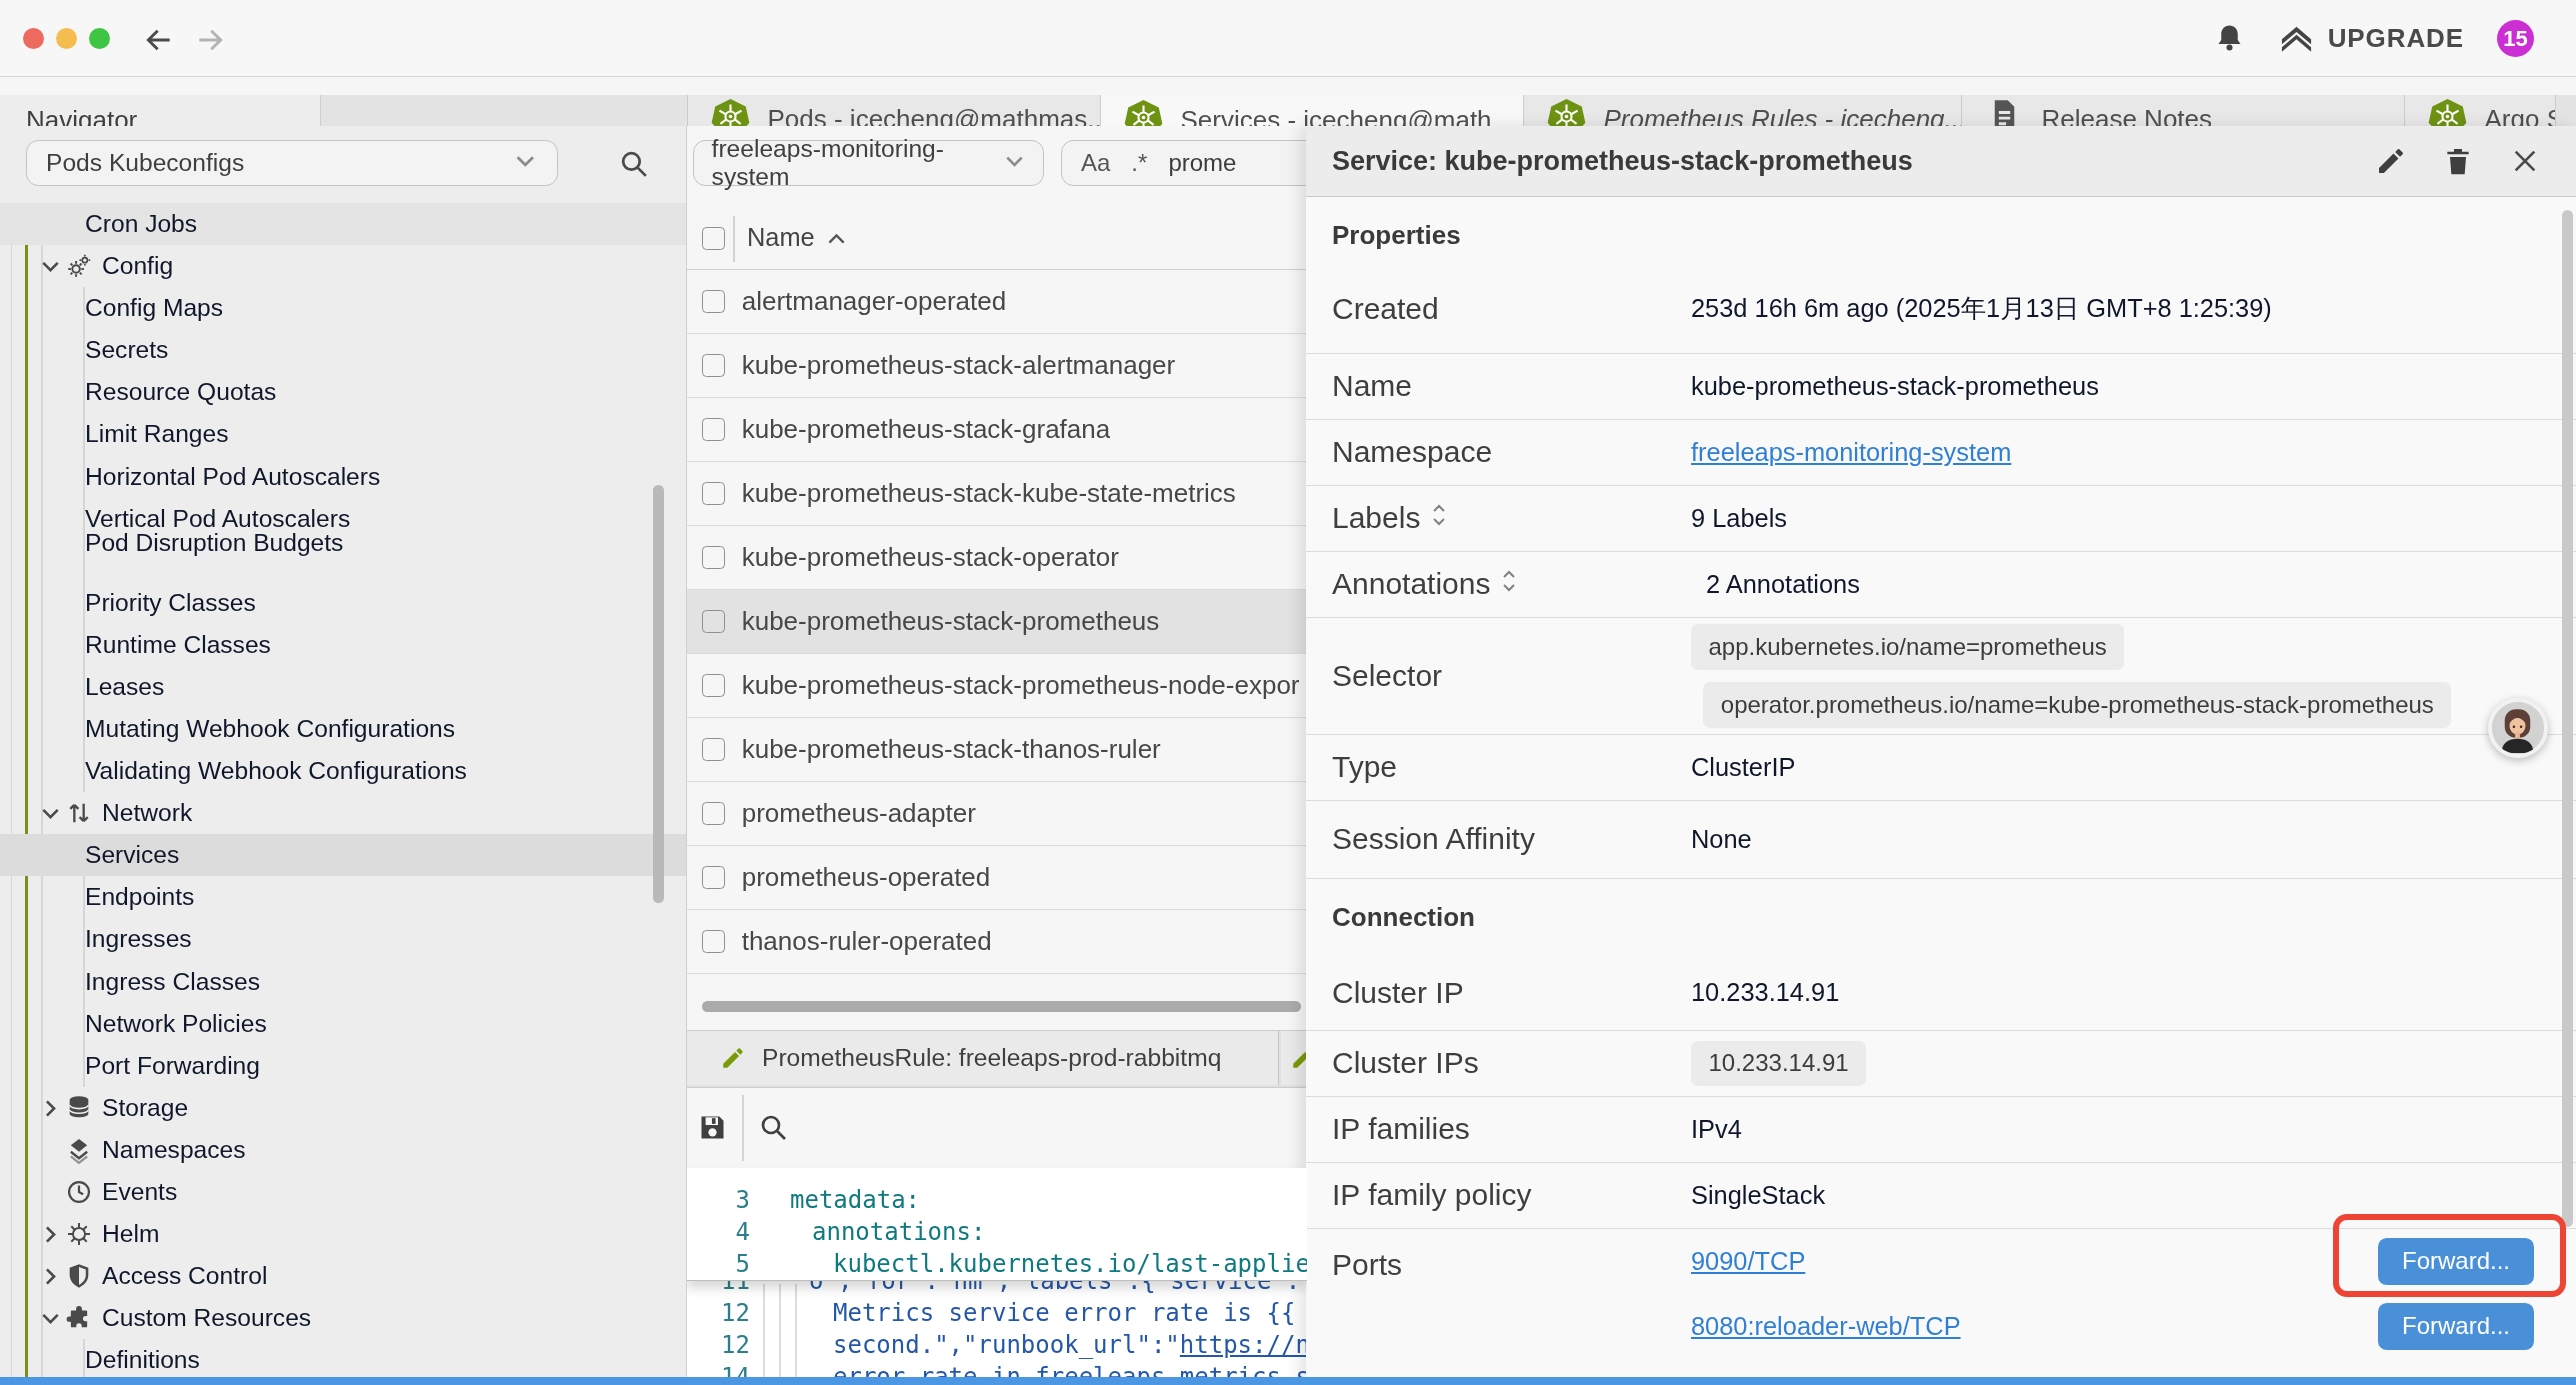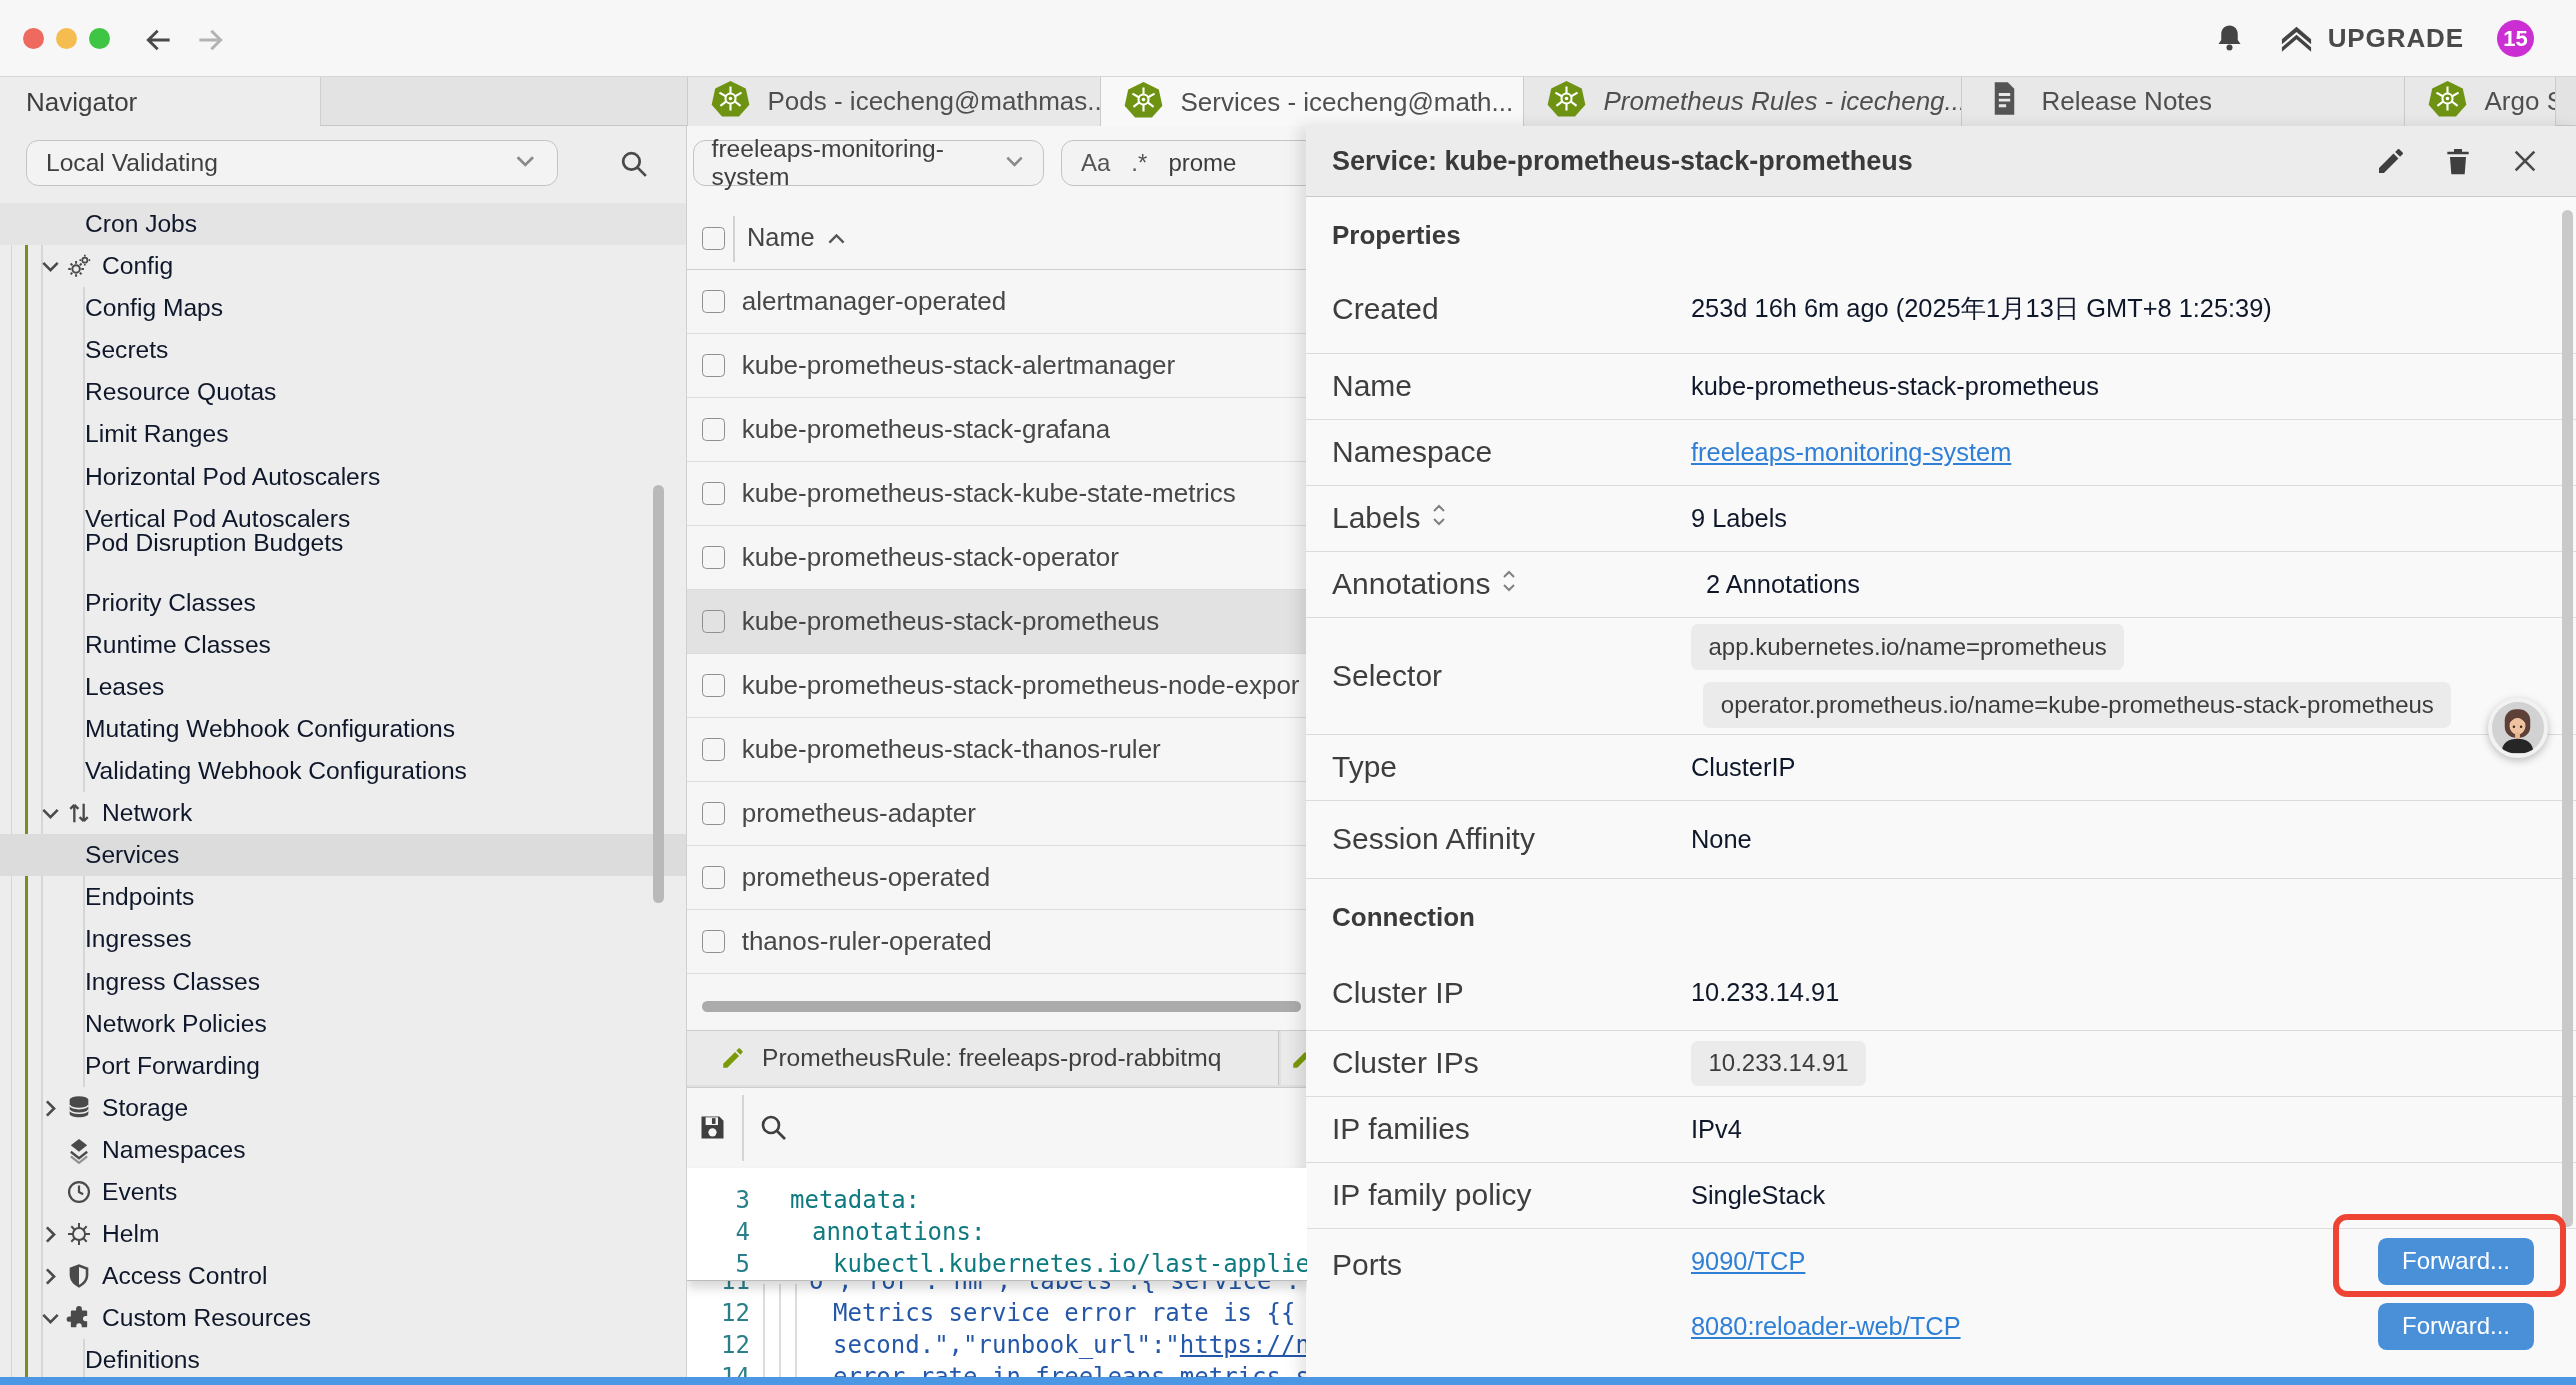--- a/index.html
+++ b/index.html
@@ -9,21 +9,21 @@
 
   
   .titlebar { position:absolute; left:0; top:0; width:2576px; height:77px; background:#f7f7f7; border-bottom:1.8px solid #d6d6d6; }
   .light { position:absolute; top:28px; width:21px; height:21px; border-radius:50%; }
   .nav-arrow { position:absolute; top:24px; width:32px; height:32px; }
   .tb-right { position:absolute; right:0; top:0; height:77px; display:flex; align-items:center; gap:33px; padding-right:42px; }
   .upgrade { display:flex; align-items:center; gap:14px; color:#4a4a4a; font-size:26px; font-weight:600; letter-spacing:0.9px; }
   .count-badge { width:37px; height:37px; border-radius:50%; background:#cb2fd3; color:#fff; font-size:22px; font-weight:700; display:flex; align-items:center; justify-content:center; }
 
   
-  .tabstrip { position:absolute; left:0; top:77px; width:2576px; height:49px; background:#e3e3e3; border-bottom:1.8px solid #c7c7c7; }
+  .tabstrip { position:absolute; left:0; top:95px; width:2576px; height:49px; background:#e3e3e3; border-bottom:1.8px solid #c7c7c7; }
   .nav-tab { position:absolute; left:0; top:0; width:321px; height:51px; background:#ededed; border-right:1.8px solid #cfcfcf; display:flex; align-items:center; padding-left:26px; font-size:26px; color:#3f3f3f; }
   .tabs { position:absolute; left:687px; top:0; right:0; height:49px; display:flex; }
   .tab { height:49px; display:flex; align-items:center; gap:17.5px; padding:0 23px; background:#e8e8e8; border-right:1.8px solid #cbcbcb; font-size:26px; color:#4f4f4f; overflow:hidden; white-space:nowrap; flex:none; }
   .tab.first { border-left:1.8px solid #cbcbcb; }
   .tab.active { background:#f8f8f8; height:51px; }
   .tab.italic .tab-label { font-style:italic; }
   .tab svg { flex:none; }
 
   
   .sidebar { position:absolute; left:0; top:126px; width:687px; height:1259px; background:#ededed; border-right:1.8px solid #cfcfcf; overflow:hidden; }
@@ -195,21 +195,21 @@
               </g>
               <circle cx="12" cy="12" r="1.1" fill="#fff"></circle>
             </svg></span>
           <span class="tab-label">Argo Se</span>
         </div>
       </div>
   </div>
 
   <div class="sidebar">
     <div class="ctx-select">
-      <span>Local Validating</span>
+      <span>Pods Kubeconfigs</span>
       <span class="chev">
         <svg viewBox="0 0 16 16" width="24.6" height="24.6" fill="none" stroke="#8a8a8a" stroke-width="1.8">
             <path d="M3,6 8,11 13,6"></path>
           </svg>
       </span>
     </div>
     <div class="sb-search">
       <svg viewBox="0 0 24 24" width="33" height="33" fill="none" stroke="#4a4a4a" stroke-width="2">
           <circle cx="10.5" cy="10.5" r="6"></circle>
           <path d="M15,15 21,21"></path>

